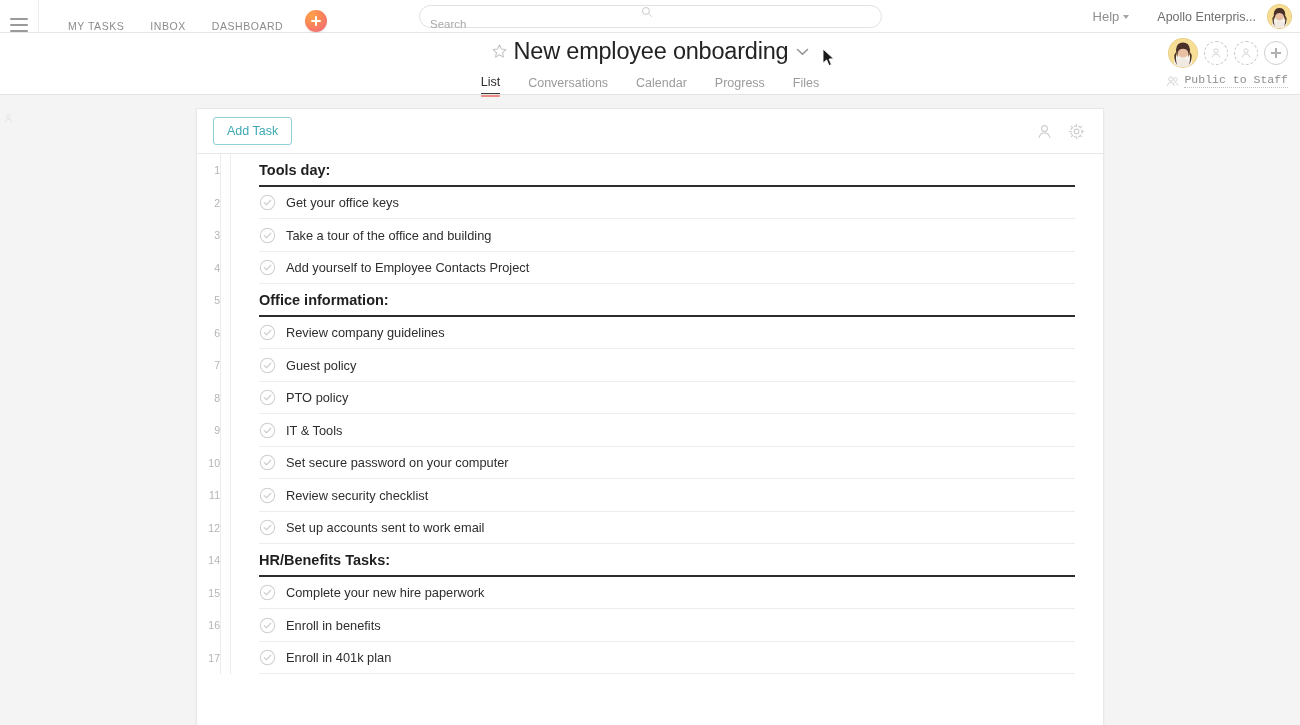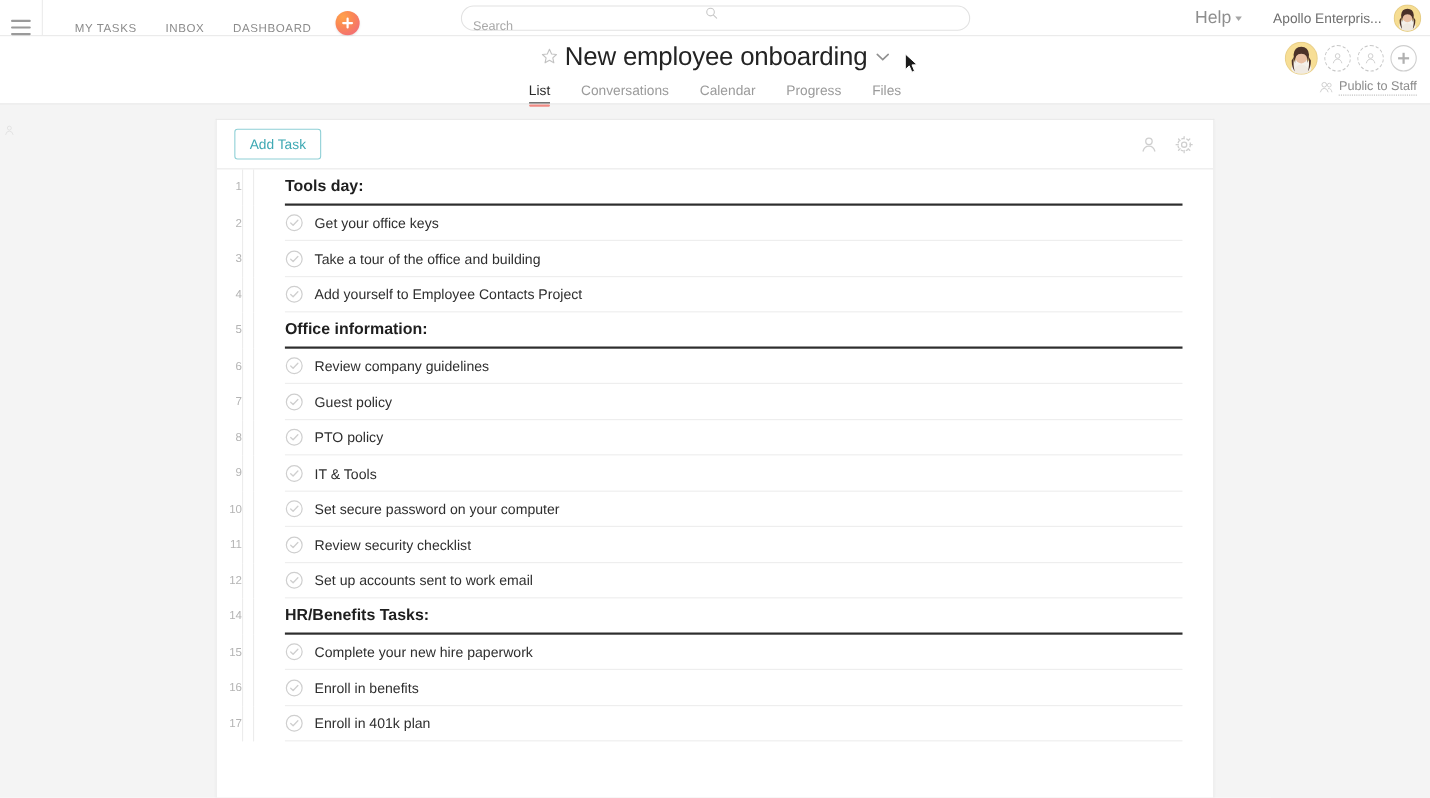--- a/index.html
+++ b/index.html
@@ -65,21 +65,21 @@
     font-family: inherit; font-size: 11.5px; color: #888;
     width: 100%; height: 100%;
   }
   .search-input::placeholder { color: #a8a8a8; }
 
   .topbar-right {
     position: absolute; right: 0; top: 0; height: 33px;
     display: flex; align-items: center; gap: 0;
   }
   .help-link {
-    font-size: 16px; color: #8e8e8e; cursor: pointer;
+    font-size: 13px; color: #8e8e8e; cursor: pointer;
     display: flex; align-items: center; gap: 4px; margin-right: 28px;
   }
   .org-name {
     font-size: 12.5px; color: #6f6f6f; cursor: pointer;
     max-width: 110px; white-space: nowrap; overflow: hidden;
   }
   .caret { width: 0; height: 0; border-left: 3.5px solid transparent; border-right: 3.5px solid transparent; border-top: 4px solid #a5a5a5; display:inline-block; }
 
   .avatar-photo {
     width: 25px; height: 25px; border-radius: 50%;
@@ -106,21 +106,21 @@
   }
   .star-icon { width: 17px; height: 17px; cursor: pointer; opacity: .62; }
   .proj-title {
     font-size: 23.5px; color: #232323; font-weight: 400;
     letter-spacing: -.2px; white-space: nowrap; cursor: pointer;
   }
   .title-caret { margin-left: 2px; opacity:.75; cursor: pointer; }
 
   .tabs {
     position: absolute; left: 0; right: 0; top: 42px;
-    display: flex; justify-content: center; gap: 28px;
+    display: flex; justify-content: center; gap: 28px; align-items: flex-end;
   }
   .tab {
     font-size: 12.5px; color: #9b9b9b; cursor: pointer;
     padding-bottom: 4px; position: relative; white-space: nowrap;
   }
   .tab.active { color: #2b2b2b; border-bottom: 1.5px solid #3a3a3a; }
   .tab.active::after {
     content:''; position:absolute; left: 0; right: 0; bottom: -4px;
     height: 2.5px; background: #f08a84; border-radius: 1px;
   }
@@ -148,21 +148,21 @@
     position: relative; cursor: pointer;
   }
   .member-add::before, .member-add::after {
     content:''; position:absolute; background: #b0b0b0;
   }
   .member-add::before { width: 10px; height: 1.3px; left: 6px; top: 10.3px; }
   .member-add::after  { height: 10px; width: 1.3px; top: 6px; left: 10.3px; }
 
   .privacy {
     position: absolute; right: 12px; top: 40px;
-    display: flex; align-items: flex-start; gap: 5px; cursor: pointer;
+    display: flex; align-items: flex-end; gap: 5px; cursor: pointer; font-family: Liberation Mono, monospace;
   }
   .privacy svg { width: 13px; height: 13px; opacity: .5; }
   .privacy-label {
     font-size: 11.5px; color: #8c8c8c;
     border-bottom: 1px dotted #c2c2c2; padding-bottom: 1px;
   }
 
   
   .panel {
     position: absolute; left: 196px; top: 108px;

